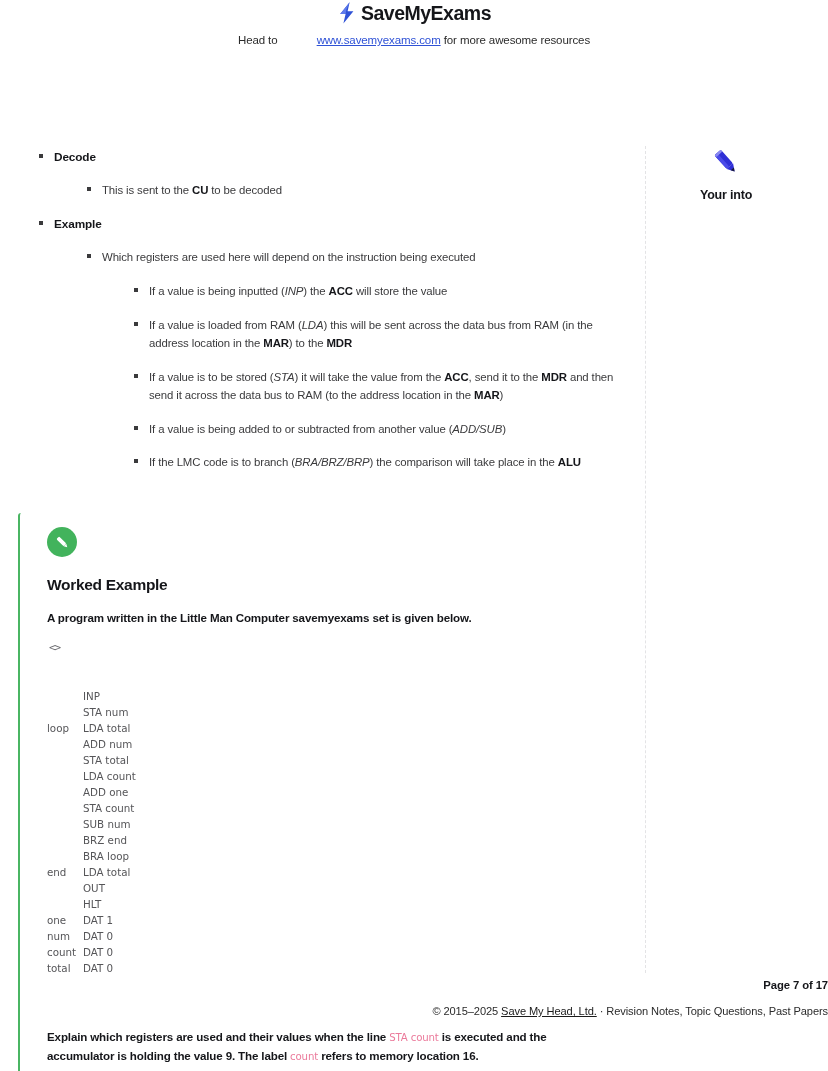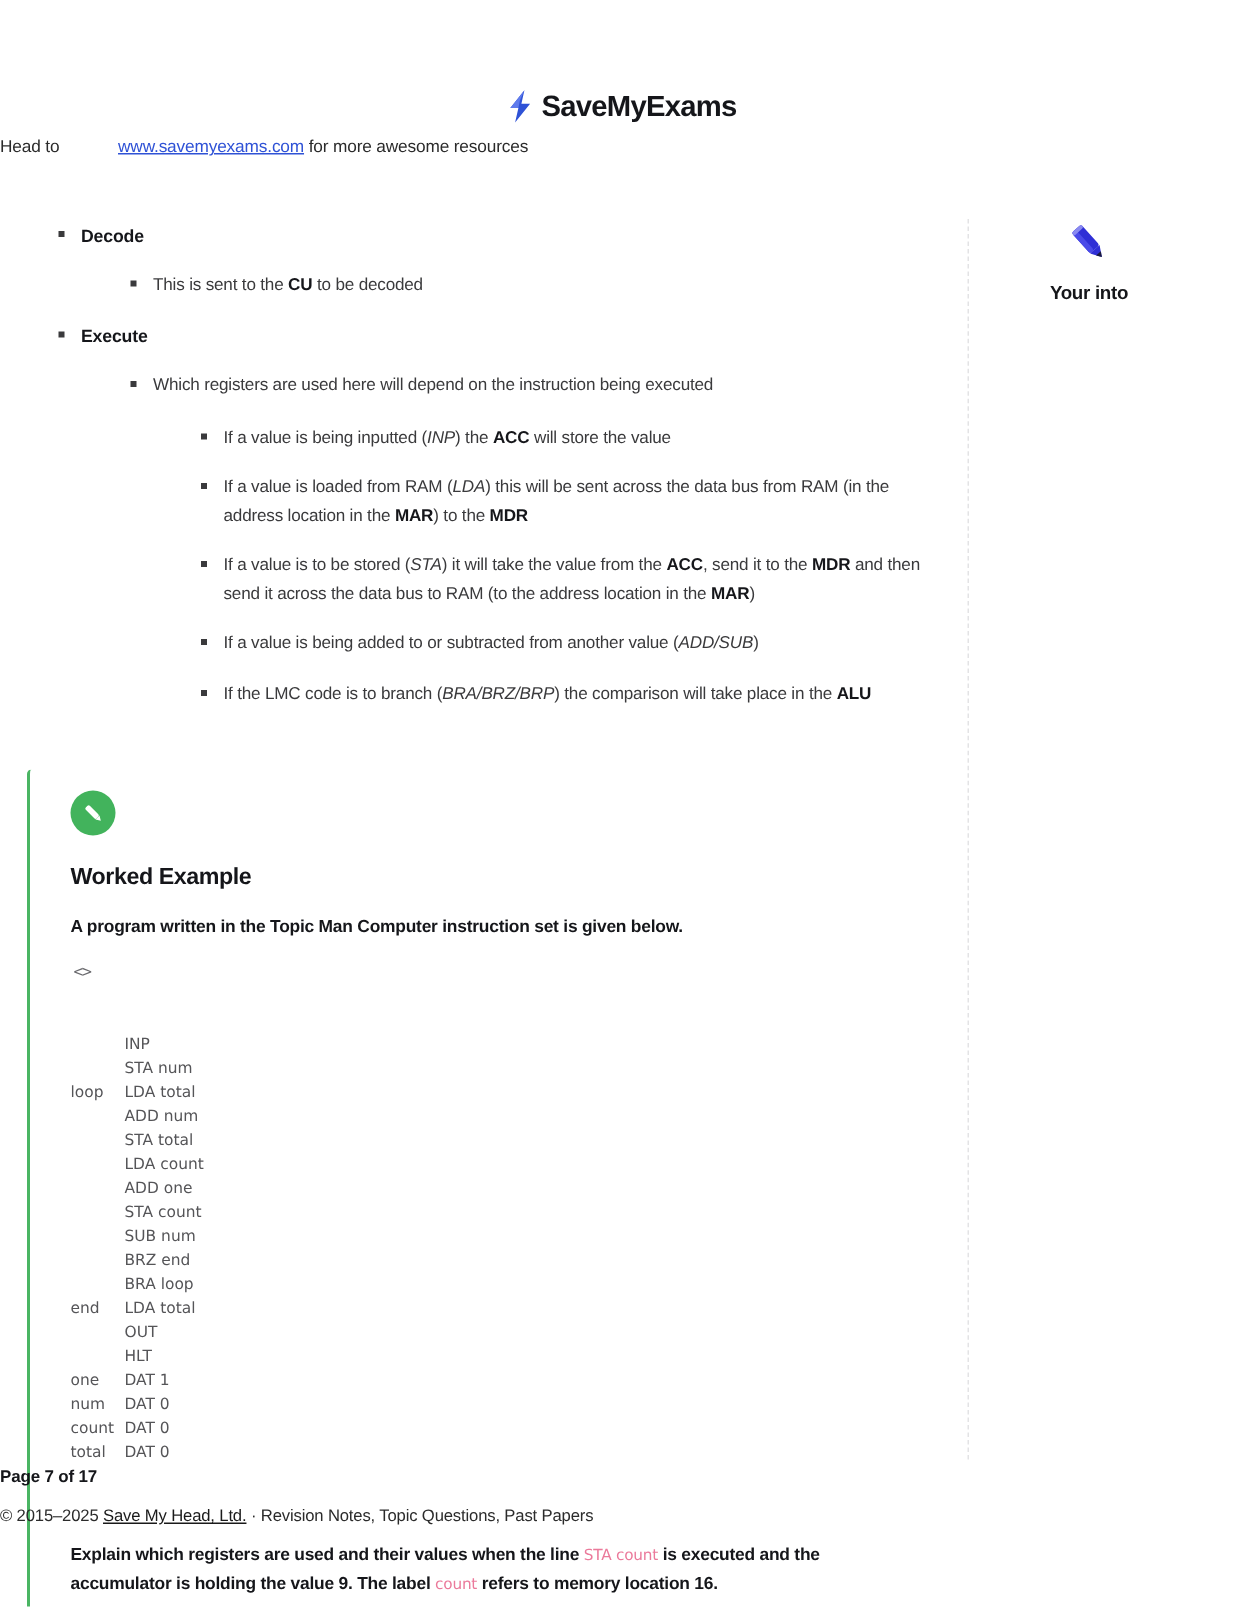--- a/index.html
+++ b/index.html
@@ -13,21 +13,21 @@
     width: 828px;
     height: 1071px;
     position: relative;
     font-family: "Liberation Sans", sans-serif;
     color: #2b2b2b;
     -webkit-font-smoothing: antialiased;
   }
 
   
   .header {
-    padding-top: 58px;
+    text-align: center;
   }
   .brand-row {
     display: flex;
     align-items: center;
     justify-content: center;
     gap: 4px;
     height: 26px;
   }
   .bolt-icon {
     display: inline-block;
@@ -197,21 +197,21 @@
     color: #eb7a9b;
     font-size: 10.2px;
   }
 
   
   .footer {
     position: absolute;
     left: 0;
     top: 979px;
     width: 828px;
-    text-align: left;
+    text-align: right;
   }
   .page-num {
     font-size: 11.3px;
     font-weight: bold;
     color: #15161a;
     letter-spacing: -0.1px;
   }
   .copyright {
     margin-top: 14px;
     font-size: 11.1px;
@@ -258,21 +258,21 @@
     <li class="item bold">
       <span class="txt">Decode</span>
       <ul class="lvl sub1">
         <li class="item lvl2">
           This is sent to the <b>CU</b> to be decoded
         </li>
       </ul>
     </li>
 
     <li class="item bold">
-      <span class="txt">Execute</span>
+      <span class="txt">Example</span>
       <ul class="lvl sub1">
         <li class="item lvl2">
           <span>Which registers are used here will depend on the instruction being executed</span>
           <ul class="lvl sub2">
             <li class="item lvl3">
               If a value is being inputted (<i>INP</i>) the <b>ACC</b> will store the value
             </li>
             <li class="item lvl3">
               If a value is loaded from RAM (<i>LDA</i>) this will be sent across the data bus from RAM (in the address location in the <b>MAR</b>) to the <b>MDR</b>
             </li>
@@ -296,21 +296,21 @@
 <div class="worked">
   <div class="we-icon">
     <svg width="17" height="17" viewBox="0 0 17 17" xmlns="http://www.w3.org/2000/svg">
       <g transform="rotate(-45 8.5 8.5)">
         <rect x="6.6" y="1.8" width="3.8" height="10.2" rx="1.1" fill="#ffffff"></rect>
         <path d="M6.6 12 L10.4 12 L8.5 15.2 Z" fill="#ffffff"></path>
       </g>
     </svg>
   </div>
   <div class="we-title">Worked Example</div>
-  <div class="we-intro">A program written in the Topic Man Computer instruction set is given below.</div>
+  <div class="we-intro">A program written in the Little Man Computer savemyexams set is given below.</div>
 
   <div class="codeblock">
     <span class="code-icon">&lt;&gt;</span>
     <div id="code-lines-host"><span class="code-line first"><span class="lbl"></span><span class="ins">INP</span></span><span class="code-line"><span class="lbl"></span><span class="ins">STA num</span></span><span class="code-line"><span class="lbl">loop</span><span class="ins">LDA total</span></span><span class="code-line"><span class="lbl"></span><span class="ins">ADD num</span></span><span class="code-line"><span class="lbl"></span><span class="ins">STA total</span></span><span class="code-line"><span class="lbl"></span><span class="ins">LDA count</span></span><span class="code-line"><span class="lbl"></span><span class="ins">ADD one</span></span><span class="code-line"><span class="lbl"></span><span class="ins">STA count</span></span><span class="code-line"><span class="lbl"></span><span class="ins">SUB num</span></span><span class="code-line"><span class="lbl"></span><span class="ins">BRZ end</span></span><span class="code-line"><span class="lbl"></span><span class="ins">BRA loop</span></span><span class="code-line"><span class="lbl">end</span><span class="ins">LDA total</span></span><span class="code-line"><span class="lbl"></span><span class="ins">OUT</span></span><span class="code-line"><span class="lbl"></span><span class="ins">HLT</span></span><span class="code-line"><span class="lbl">one</span><span class="ins">DAT 1</span></span><span class="code-line"><span class="lbl">num</span><span class="ins">DAT 0</span></span><span class="code-line"><span class="lbl">count</span><span class="ins">DAT 0</span></span><span class="code-line"><span class="lbl">total</span><span class="ins">DAT 0</span></span></div>
   </div>
 
   <div class="we-question"><span>Explain which registers are used and their values when the line </span><code class="inline">STA count</code><span> is executed and the accumulator is holding the value 9. The label </span><code class="inline">count</code><span> refers to memory location 16.</span></div>
 </div>
 
 <div class="footer">

